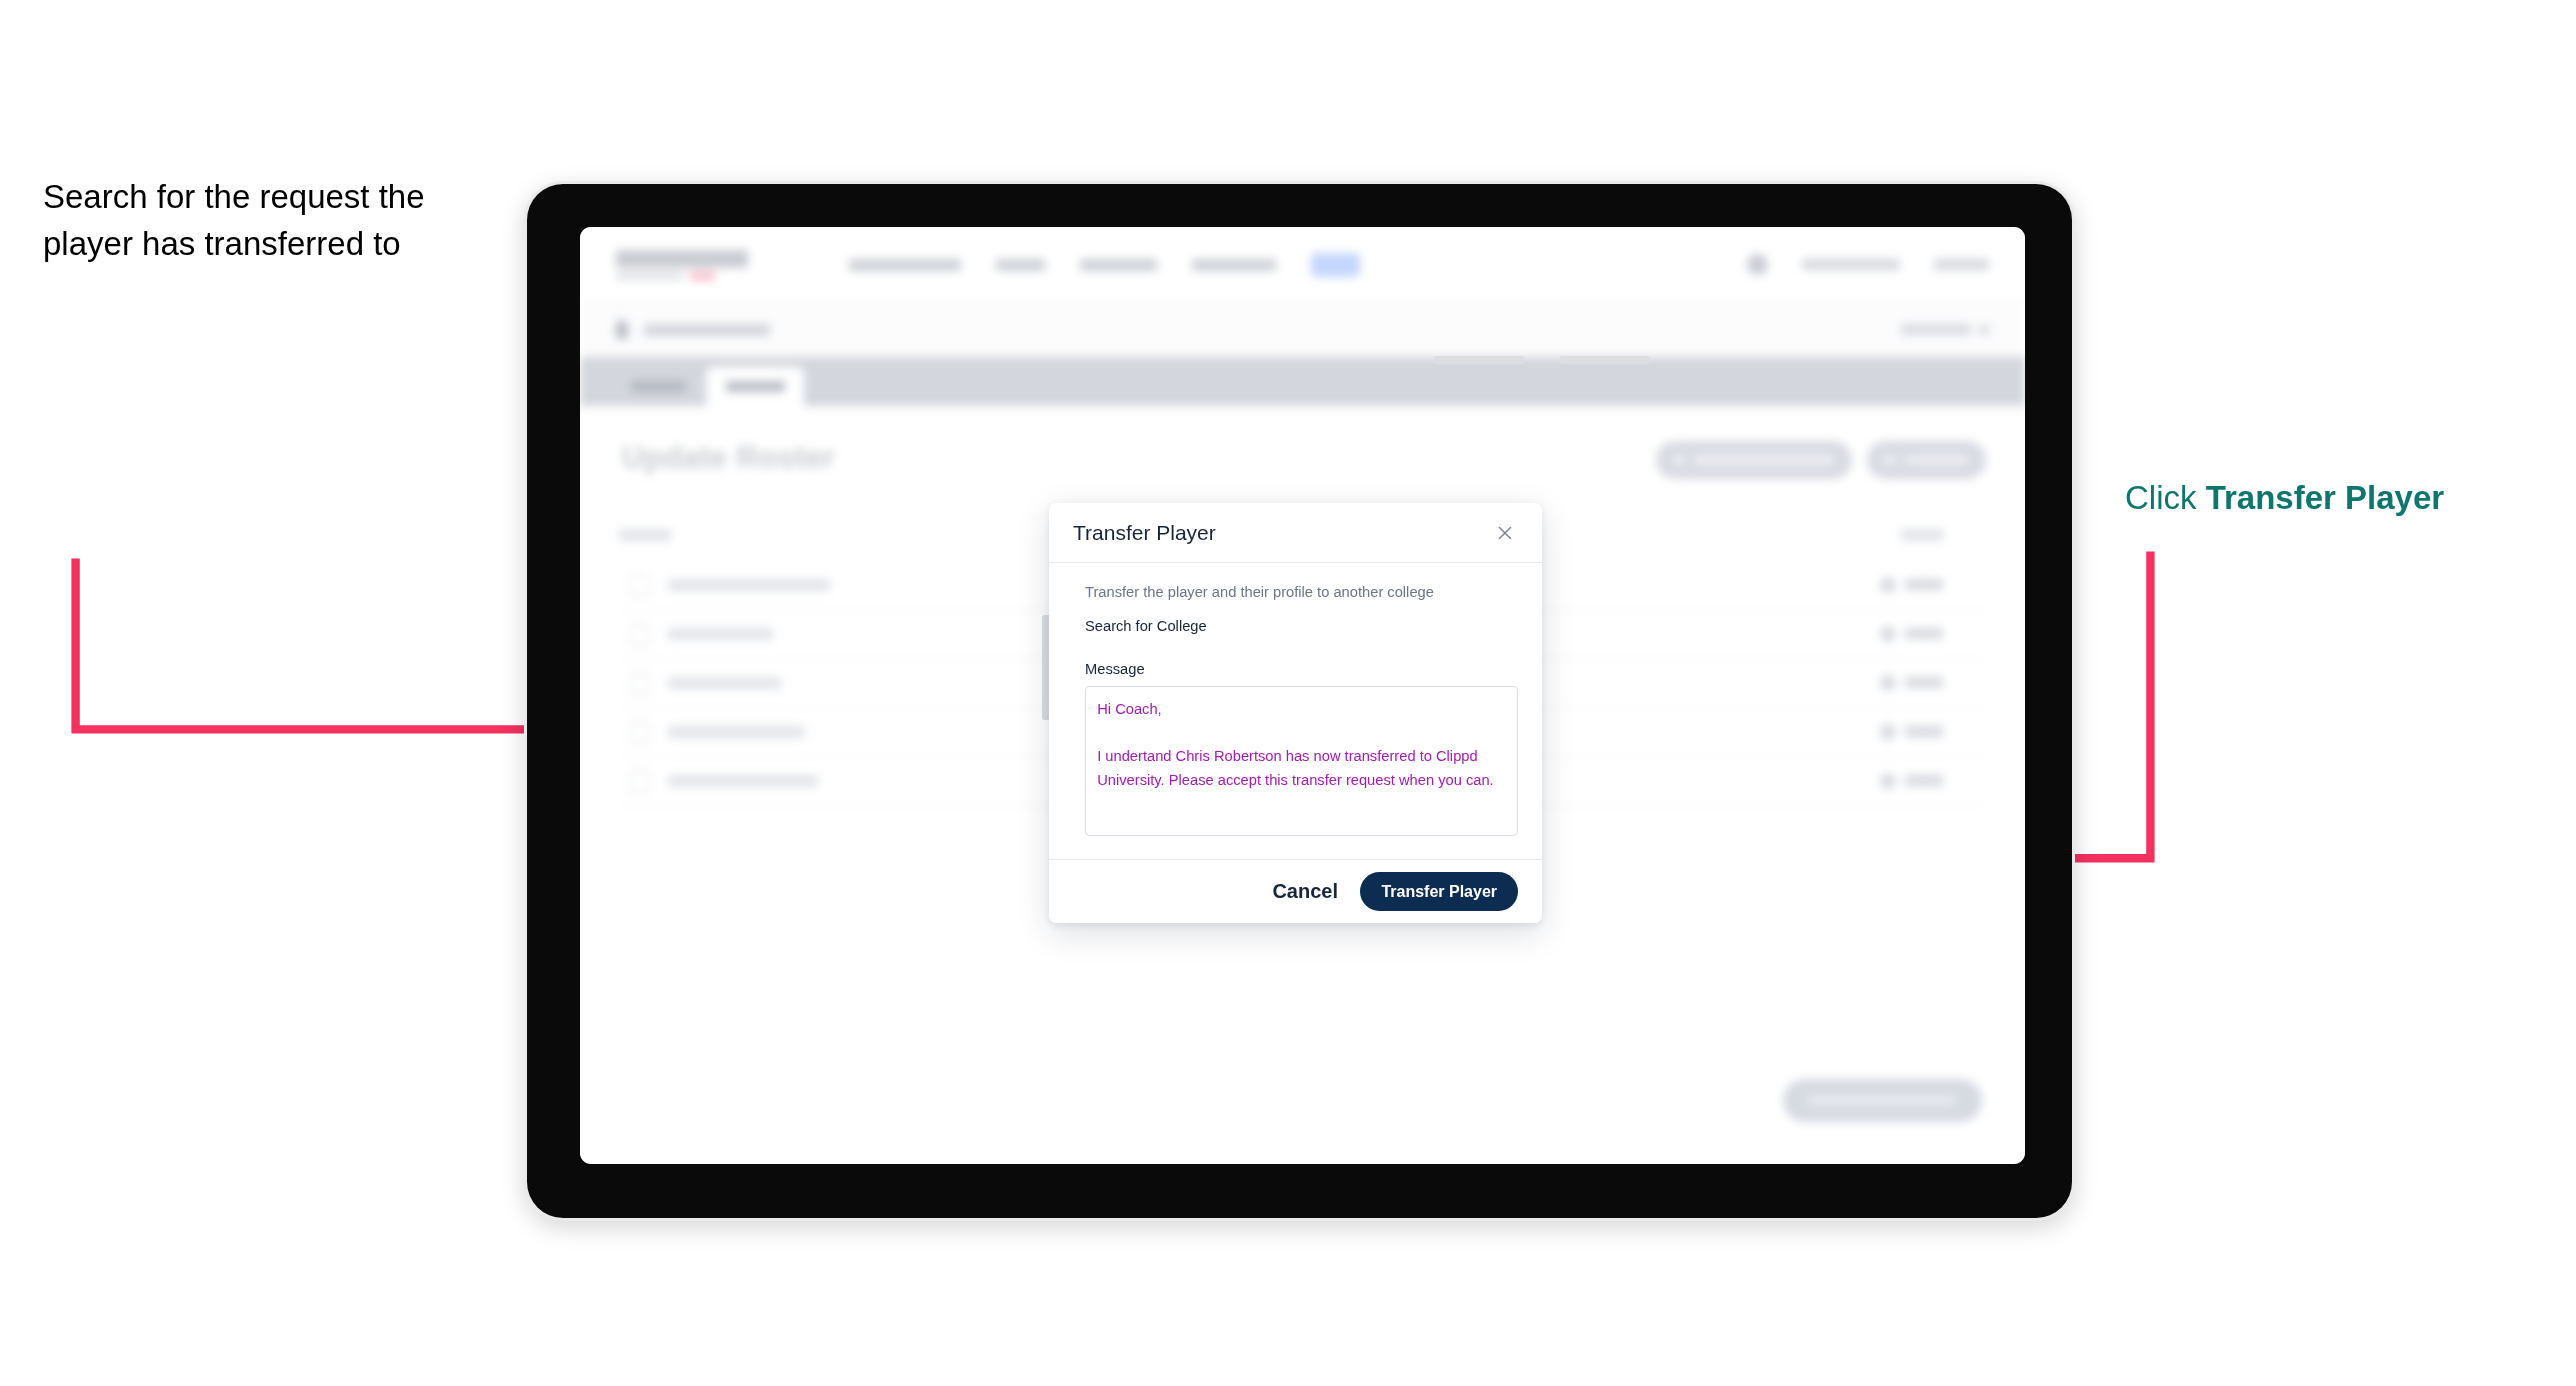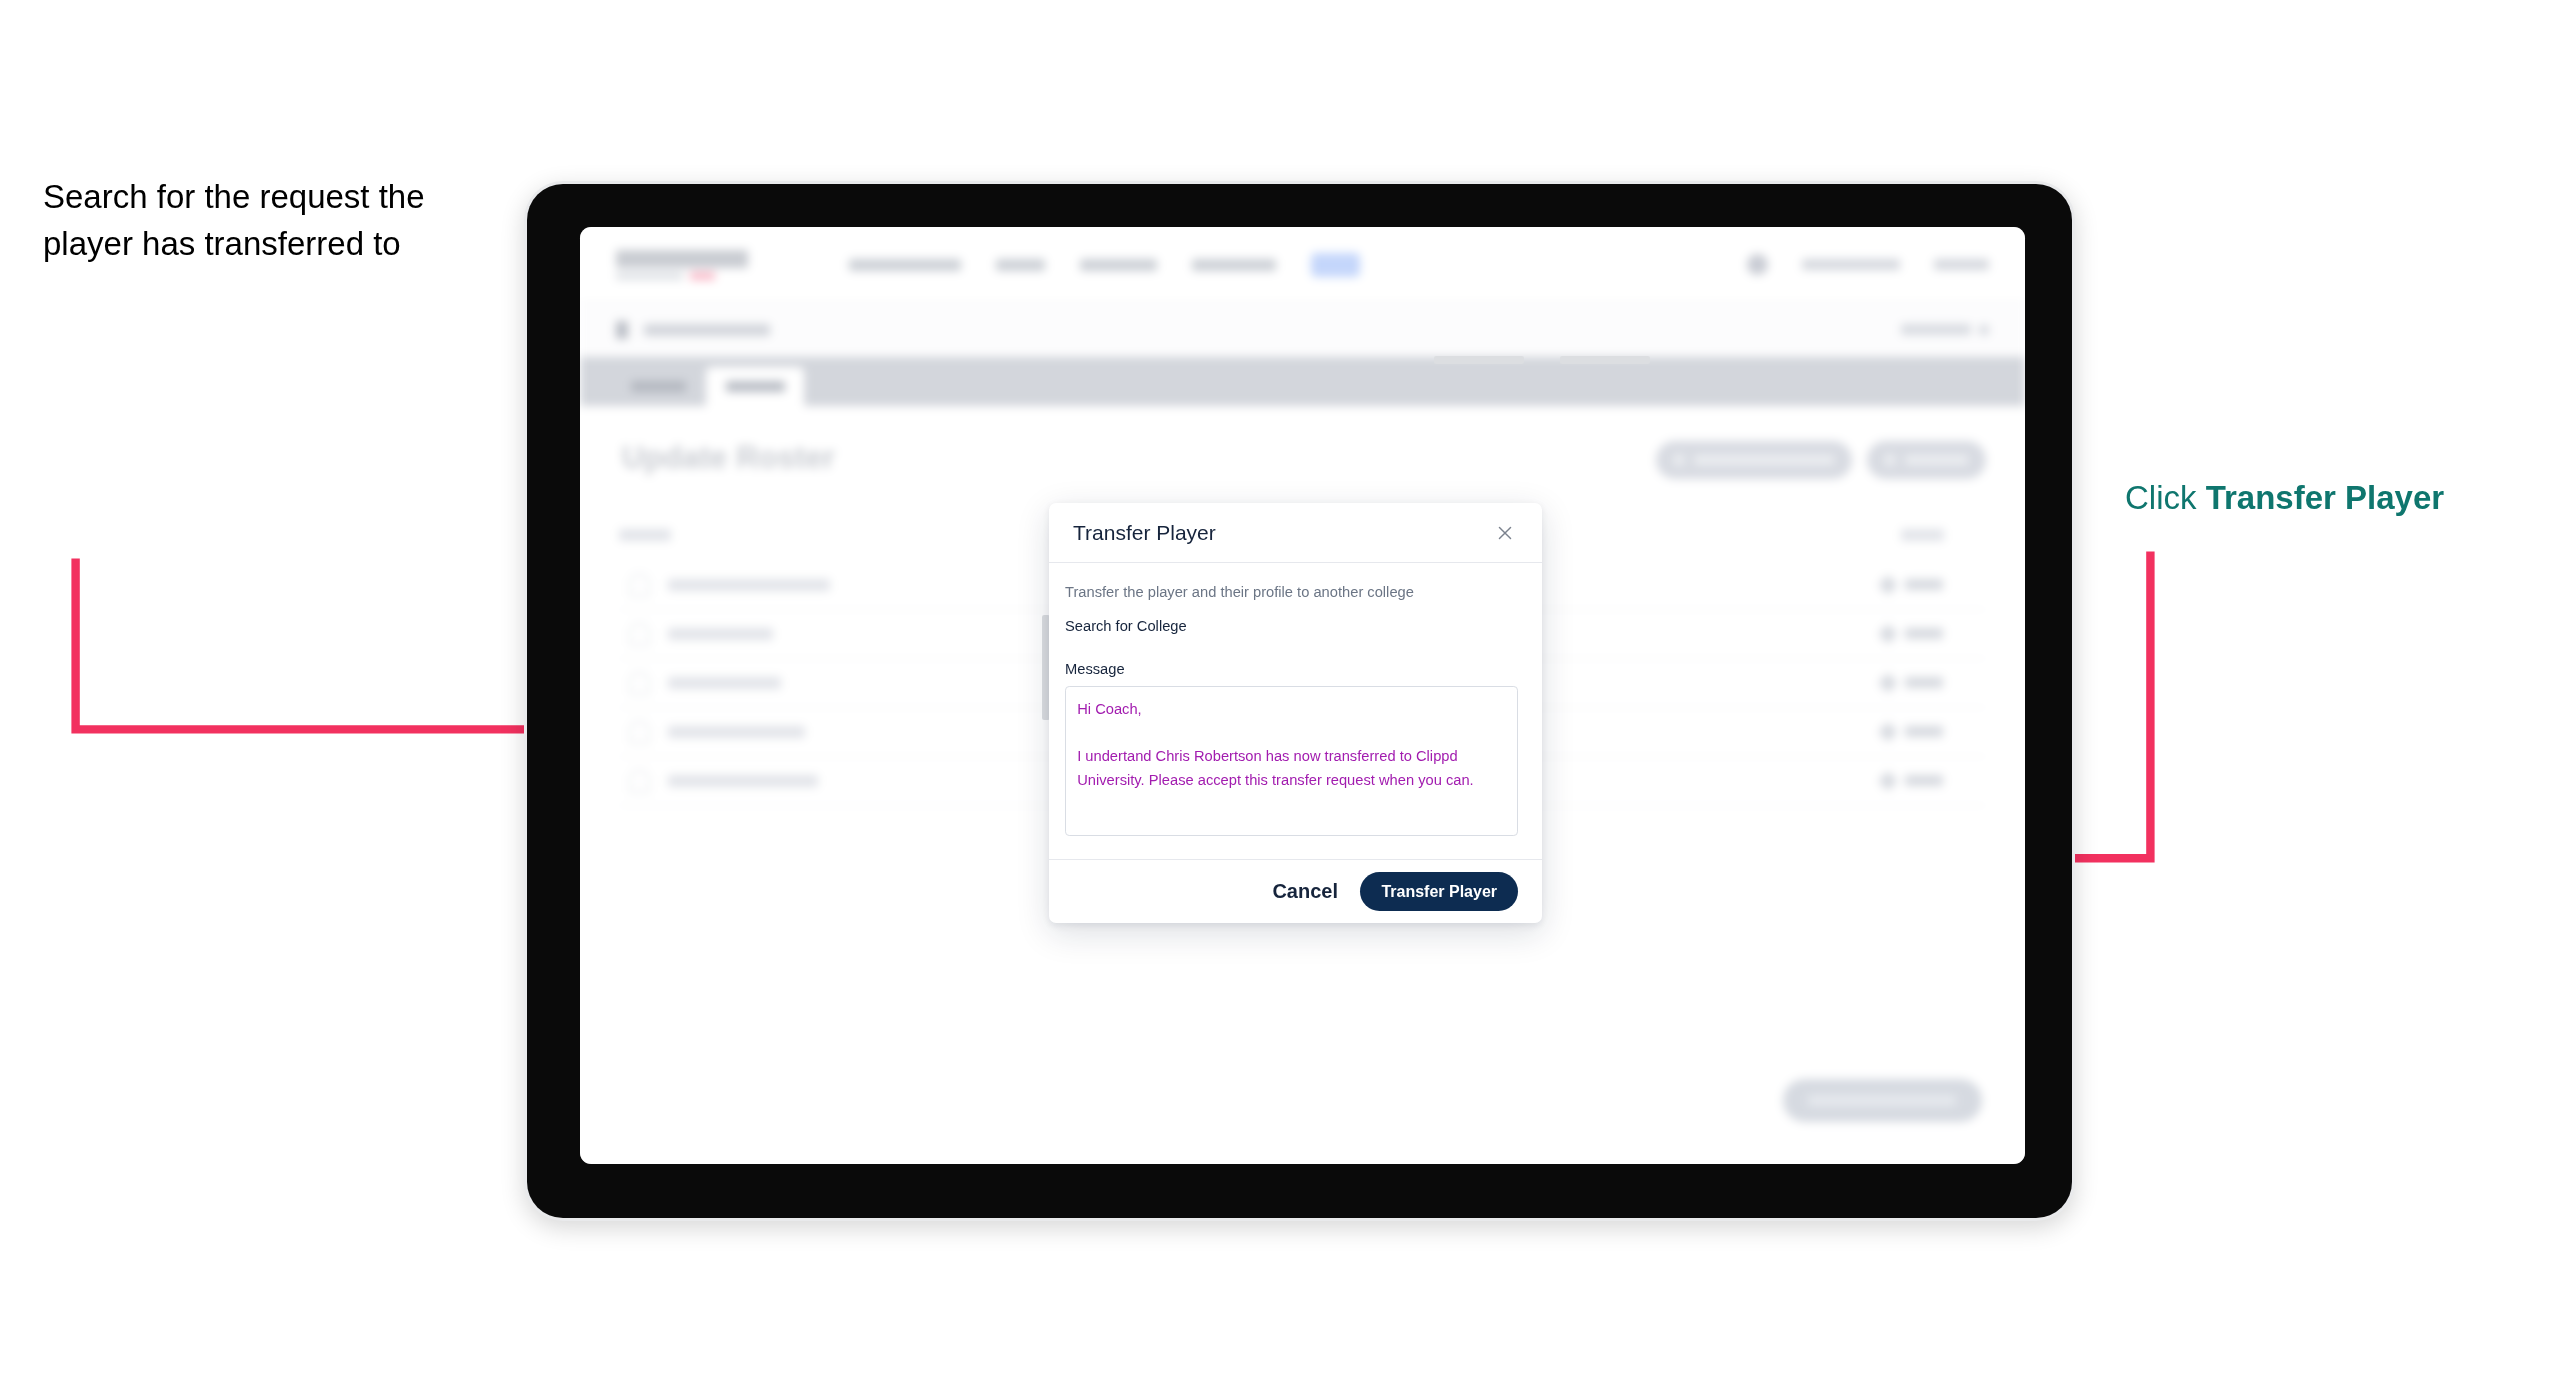--- a/index.html
+++ b/index.html
@@ -163,21 +163,21 @@
   }
   .modal-head {
     height: 60px; display: flex; align-items: center;
     padding: 0 24px; border-bottom: 0.7px solid #e6e8ed;
   }
   .modal-title { font-size: 21px; color: #16243c; font-weight: 400; }
   .modal-close {
     margin-left: auto; width: 26.6px; height: 26.6px;
     display: flex; align-items: center; justify-content: center; cursor: pointer;
   }
-  .modal-body { padding: 21px 24px 21px 16px; }
+  .modal-body { padding: 21px 24px 21px 36px; }
   .modal-sub { font-size: 14.7px; color: #6b7585; margin-bottom: 18px; }
   .field-label { font-size: 14.7px; color: #16243c; margin-bottom: 9px; font-weight: 400; }
   .text-input {
     width: 100%; height: 38px; border: 0.7px solid #d9dde4; border-radius: 4.2px;
     font-size: 15.4px; color: #16243c; padding: 0 11.2px;
     font-family: "Liberation Sans", sans-serif; background: #fff; outline: none;
   }
   .spacer { height: 18px; }
   .text-area {
     width: 100%; height: 150px; border: 0.7px solid #d9dde4; border-radius: 4.2px;

